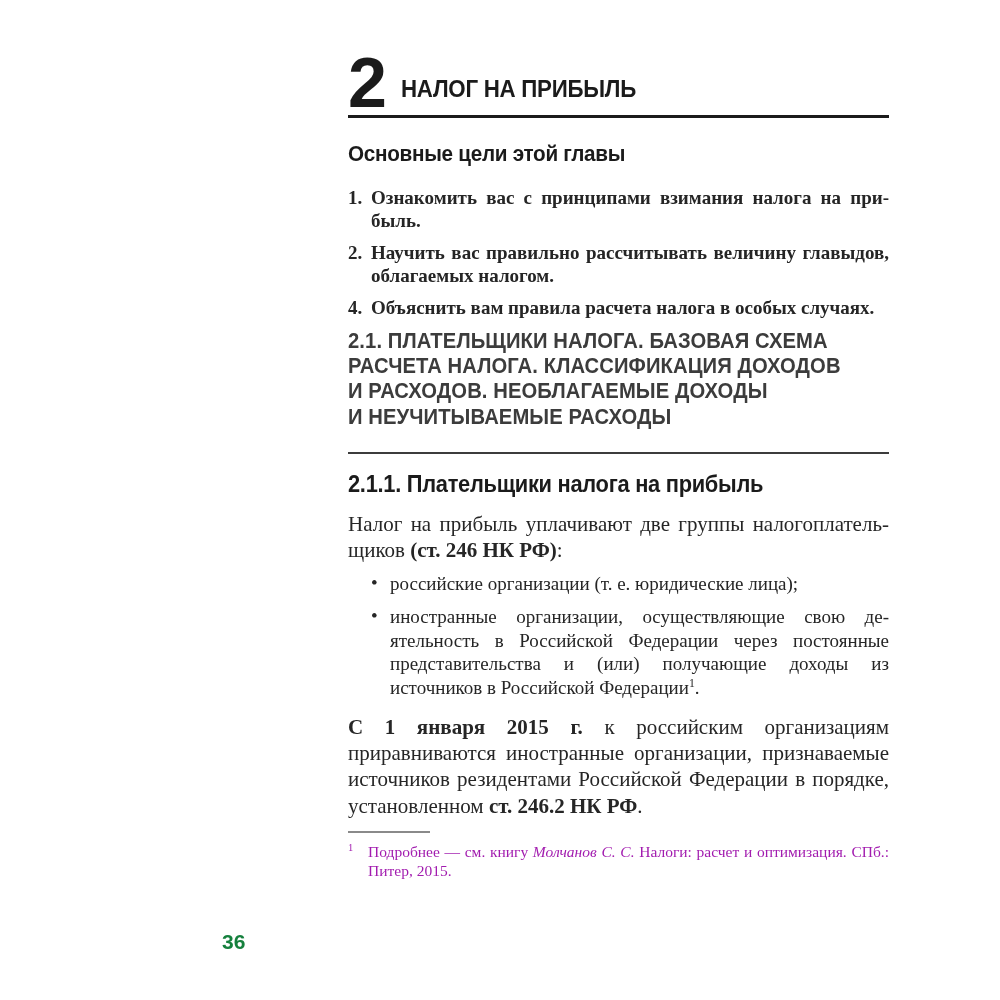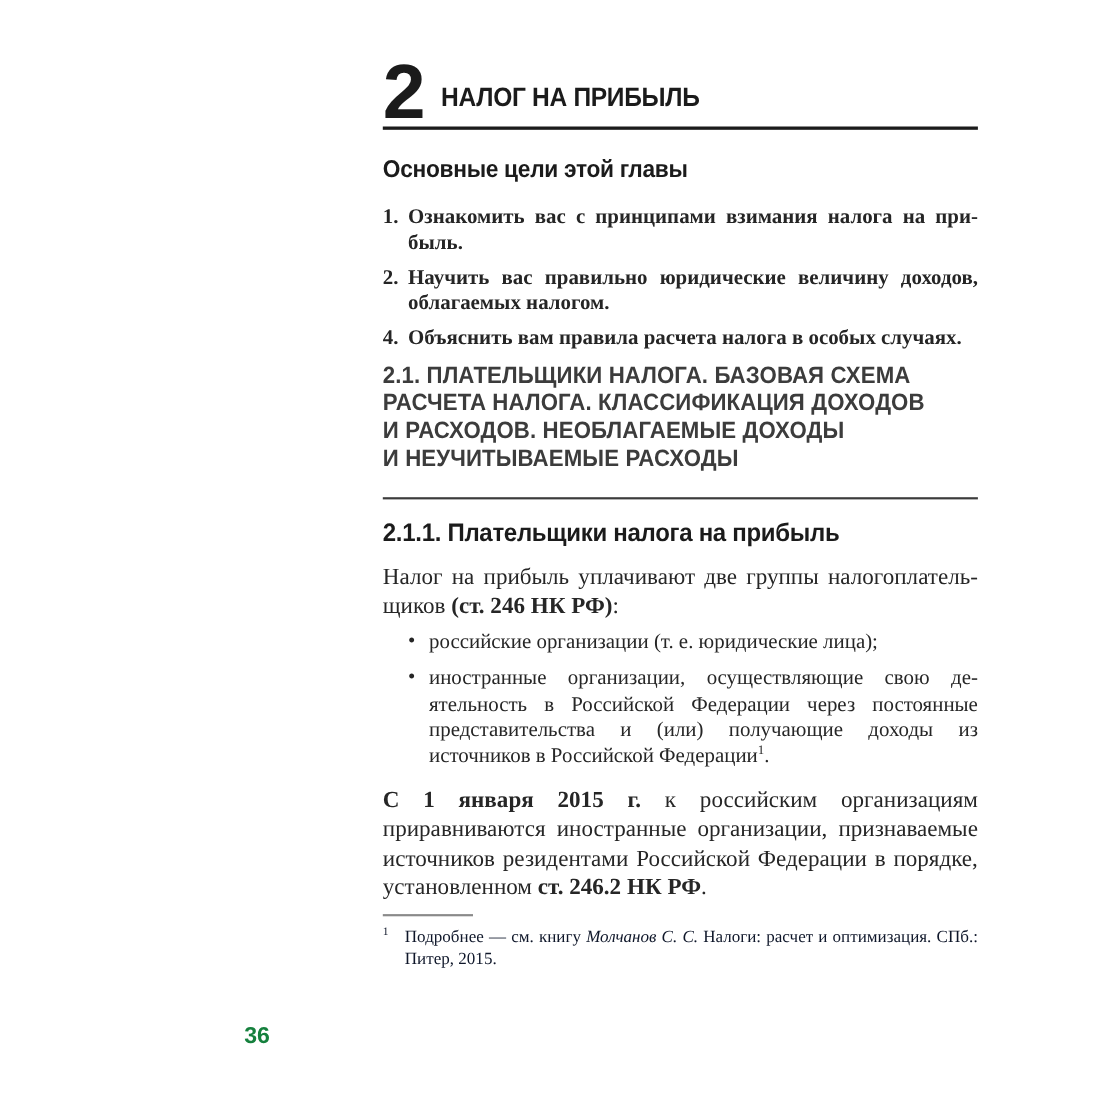--- a/index.html
+++ b/index.html
@@ -131,21 +131,21 @@
     width: 82px;
     border-top: 2px solid #8a8a8a;
     margin-bottom: 8px;
   }
   .fn-text {
     font-size: 15.5px;
     line-height: 1.26;
     text-align: justify;
     padding-left: 20px;
     text-indent: -20px;
-    color: #0f172a;
+    color: #a21caf;
   }
   .fn-marker {
     display: inline-block;
     width: 20px;
     text-indent: 0;
     font-size: 10.5px;
     vertical-align: 6px;
   }
 
   
@@ -165,21 +165,21 @@
 
   <header class="chapter">
     <div class="chapter-num">2</div>
     <div class="chapter-title">НАЛОГ НА ПРИБЫЛЬ</div>
   </header>
 
   <h2 class="goals-heading">Основные цели этой главы</h2>
 
   <div class="goals-list">
     <div class="goal-item"><span class="goal-num">1.</span><span>Ознакомить вас с принципами взимания налога на при­быль.</span></div>
-    <div class="goal-item"><span class="goal-num">2.</span><span>Научить вас правильно юридические величину дохо­дов, облагаемых налогом.</span></div>
+    <div class="goal-item"><span class="goal-num">2.</span><span>Научить вас правильно рассчитывать величину главы­дов, облагаемых налогом.</span></div>
     <div class="goal-item"><span class="goal-num">4.</span><span>Объяснить вам правила расчета налога в особых слу­чаях.</span></div>
   </div>
 
   <h3 class="section-heading">
     <div>2.1. ПЛАТЕЛЬЩИКИ НАЛОГА. БАЗОВАЯ СХЕМА</div>
     <div>РАСЧЕТА НАЛОГА. КЛАССИФИКАЦИЯ ДОХОДОВ</div>
     <div>И РАСХОДОВ. НЕОБЛАГАЕМЫЕ ДОХОДЫ</div>
     <div>И НЕУЧИТЫВАЕМЫЕ РАСХОДЫ</div>
   </h3>
   <div class="section-rule"></div>

